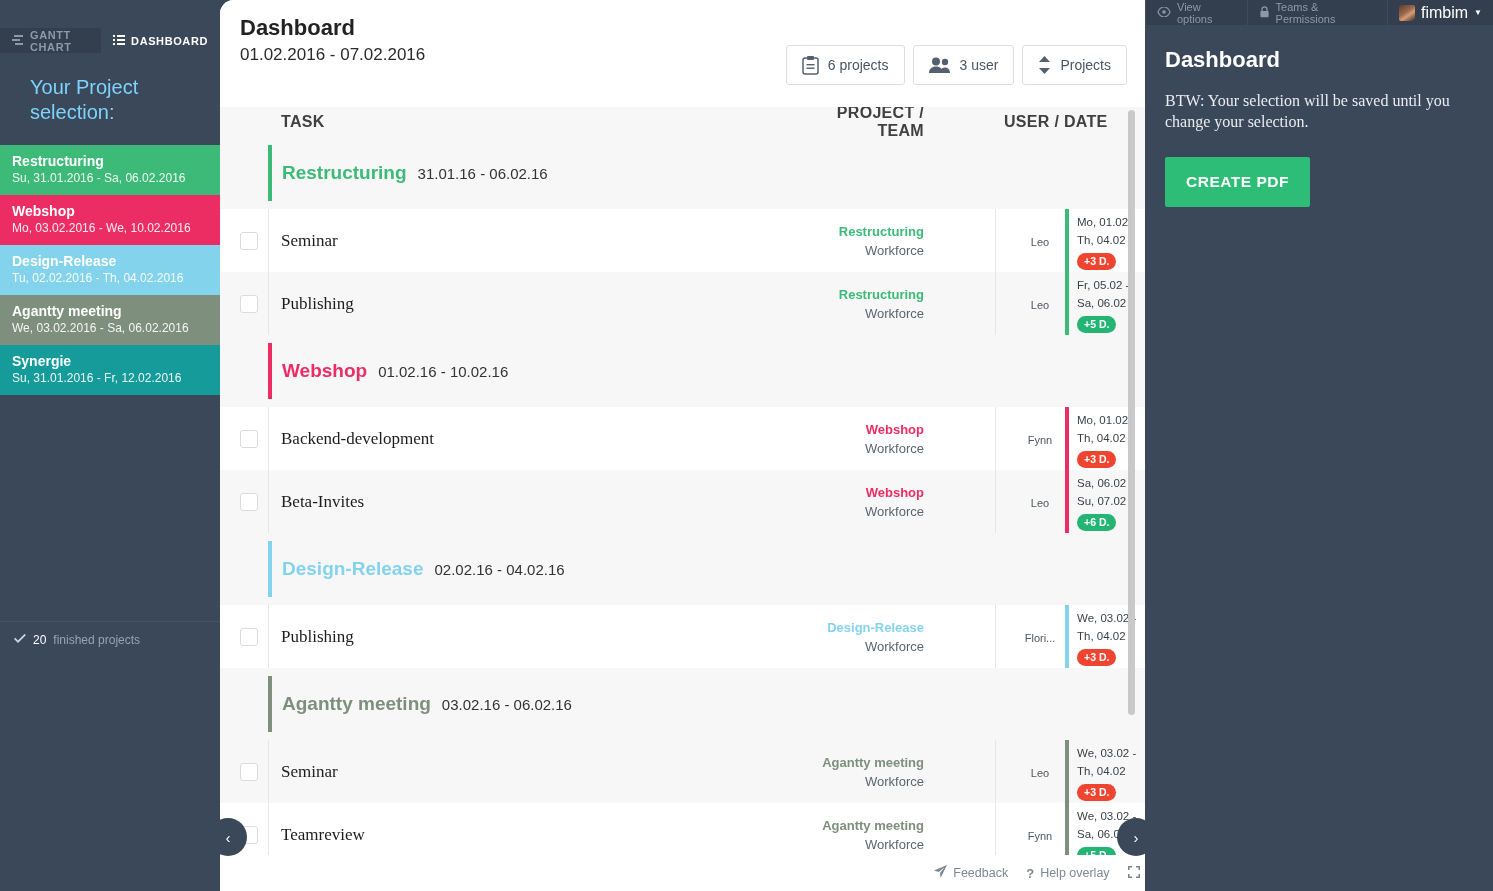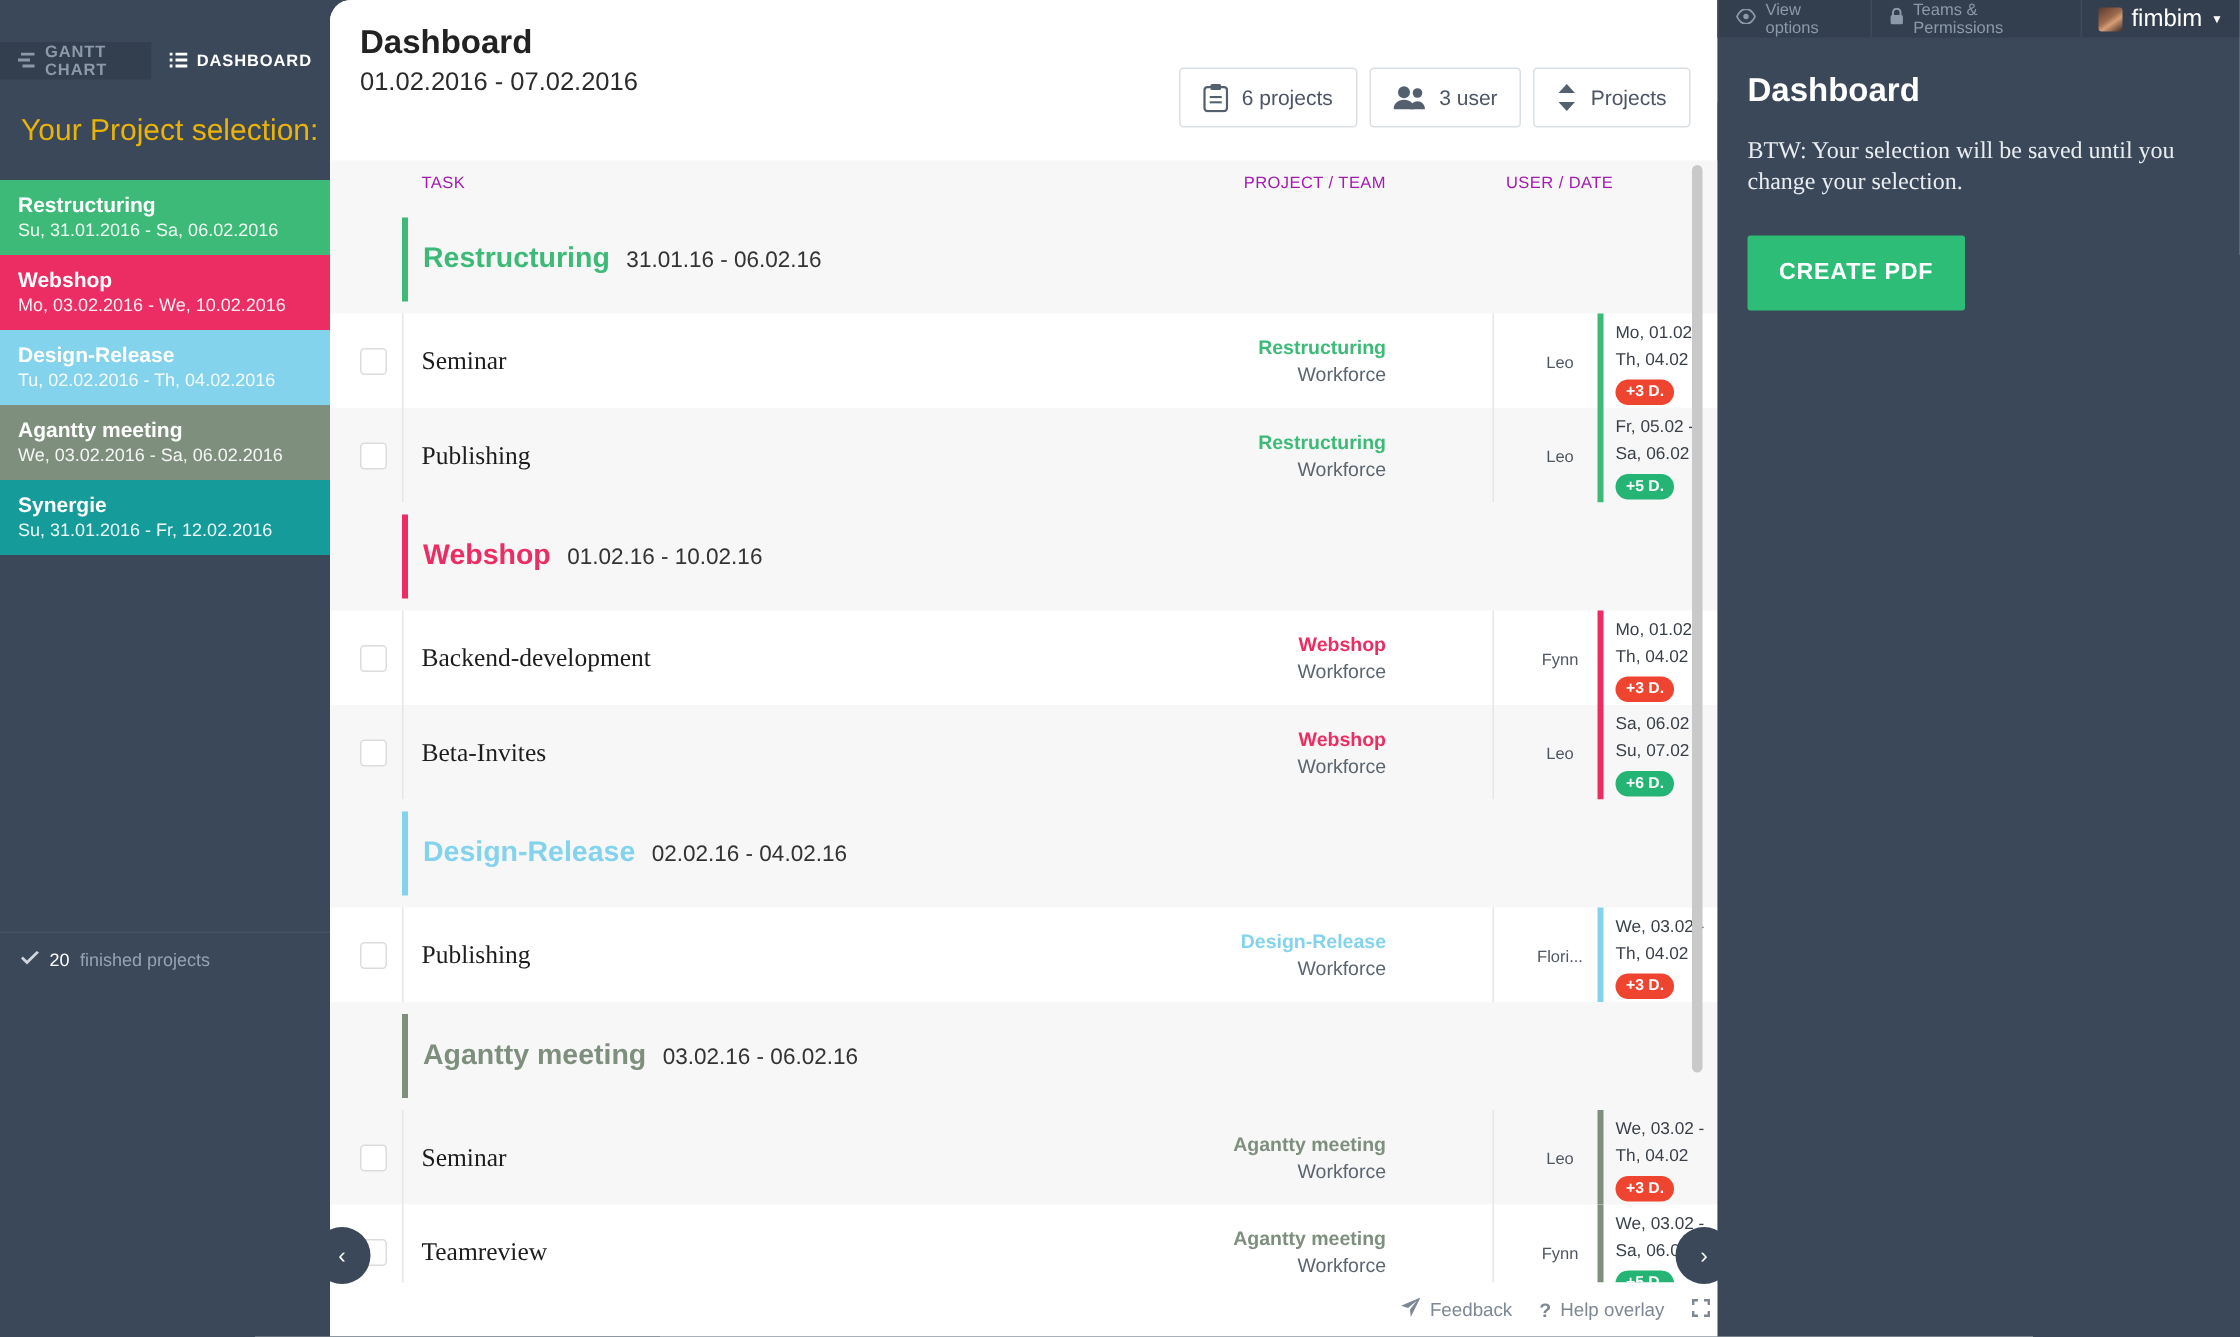--- a/index.html
+++ b/index.html
@@ -20,22 +20,22 @@
   .nav-tabs { display: flex; height: 25px; }
   .nav-tab {
     display: flex; align-items: center; gap: 6px;
     padding: 0 12px; height: 25px;
     font-size: 11px; font-weight: bold; letter-spacing: .6px;
     color: #8c99a8; background: #333f4e; cursor: pointer;
   }
   .nav-tab.active { background: #3b4859; color: #ffffff; }
   .nav-tab svg { display: block; }
   .sel-title {
-    color: #eab308; font-size: 20px; line-height: 25px;
-    padding: 22px 0 20px 14px; font-weight: 400;
+    color: #7dd3fc; font-size: 20px; line-height: 25px;
+    padding: 22px 0 20px 30px; font-weight: 400;
   }
   .proj-item { padding: 7px 0 8px 12px; cursor: pointer; }
   .proj-name { font-size: 14px; font-weight: bold; color: #ffffff; line-height: 18px; }
   .proj-dates { font-size: 12px; color: #ffffff; opacity: .92; line-height: 17px; }
   .finished-bar {
     position: absolute; left: 0; bottom: 0; width: 220px; height: 36px;
     display: flex; align-items: center; gap: 7px;
     padding-left: 14px; color: #97a3b2; font-size: 12px;
     border-top: 1px solid #465364;
   }
@@ -65,21 +65,21 @@
   }
   .hbtn svg { display: block; }
 
   
   .table-wrap {
     position: absolute; left: 0; top: 107px; width: 925px; height: 748px;
     background: #f7f7f7; overflow: hidden;
   }
   .col-head {
     position: relative; height: 30px; display: flex; align-items: center;
-    font-size: 11px; font-weight: normal; color: #a21caf; letter-spacing: .3px;
+    font-size: 16px; font-weight: bold; color: #404040; letter-spacing: .3px;
     background: #f7f7f7;
   }
   .ch-task { position: absolute; left: 61px; }
   .ch-proj { position: absolute; left: 600px; width: 104px; text-align: right; }
   .ch-user { position: absolute; left: 784px; }
   .rows { position: relative; }
 
   .group-row { position: relative; height: 72px; background: #f7f7f7; display: flex; align-items: center; }
   .group-bar { position: absolute; left: 48px; top: 8px; width: 4px; height: 56px; }
   .group-label { margin-left: 62px; font-size: 19px; font-weight: bold; }

